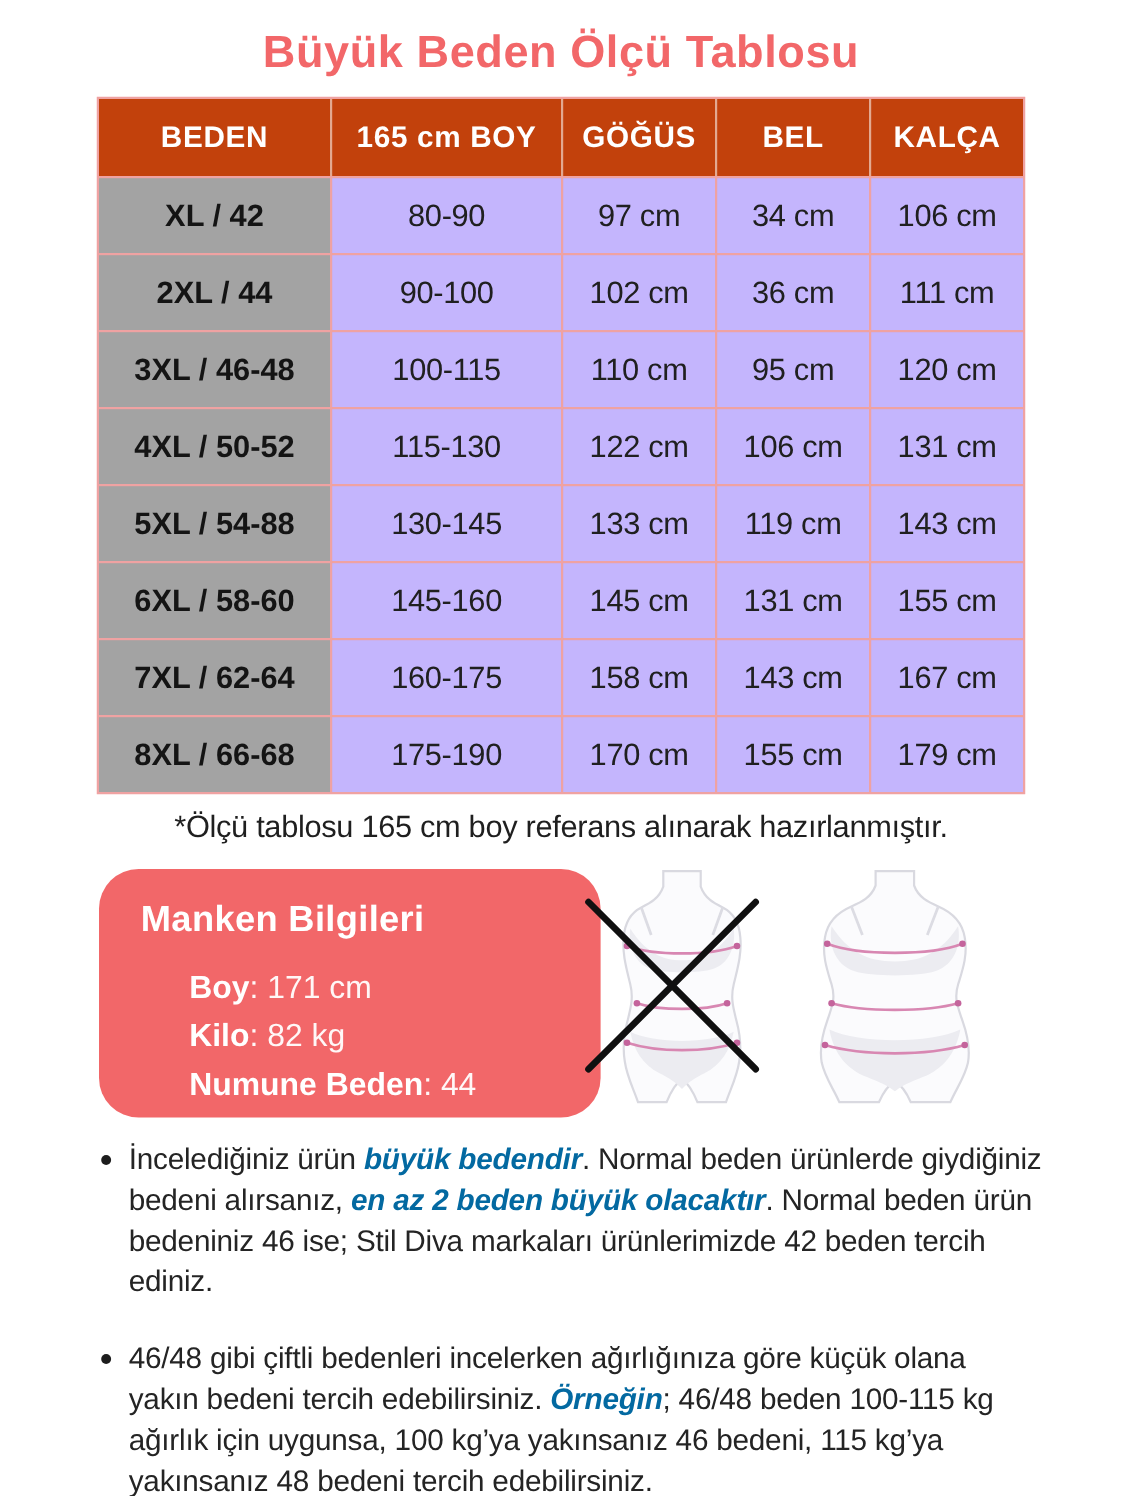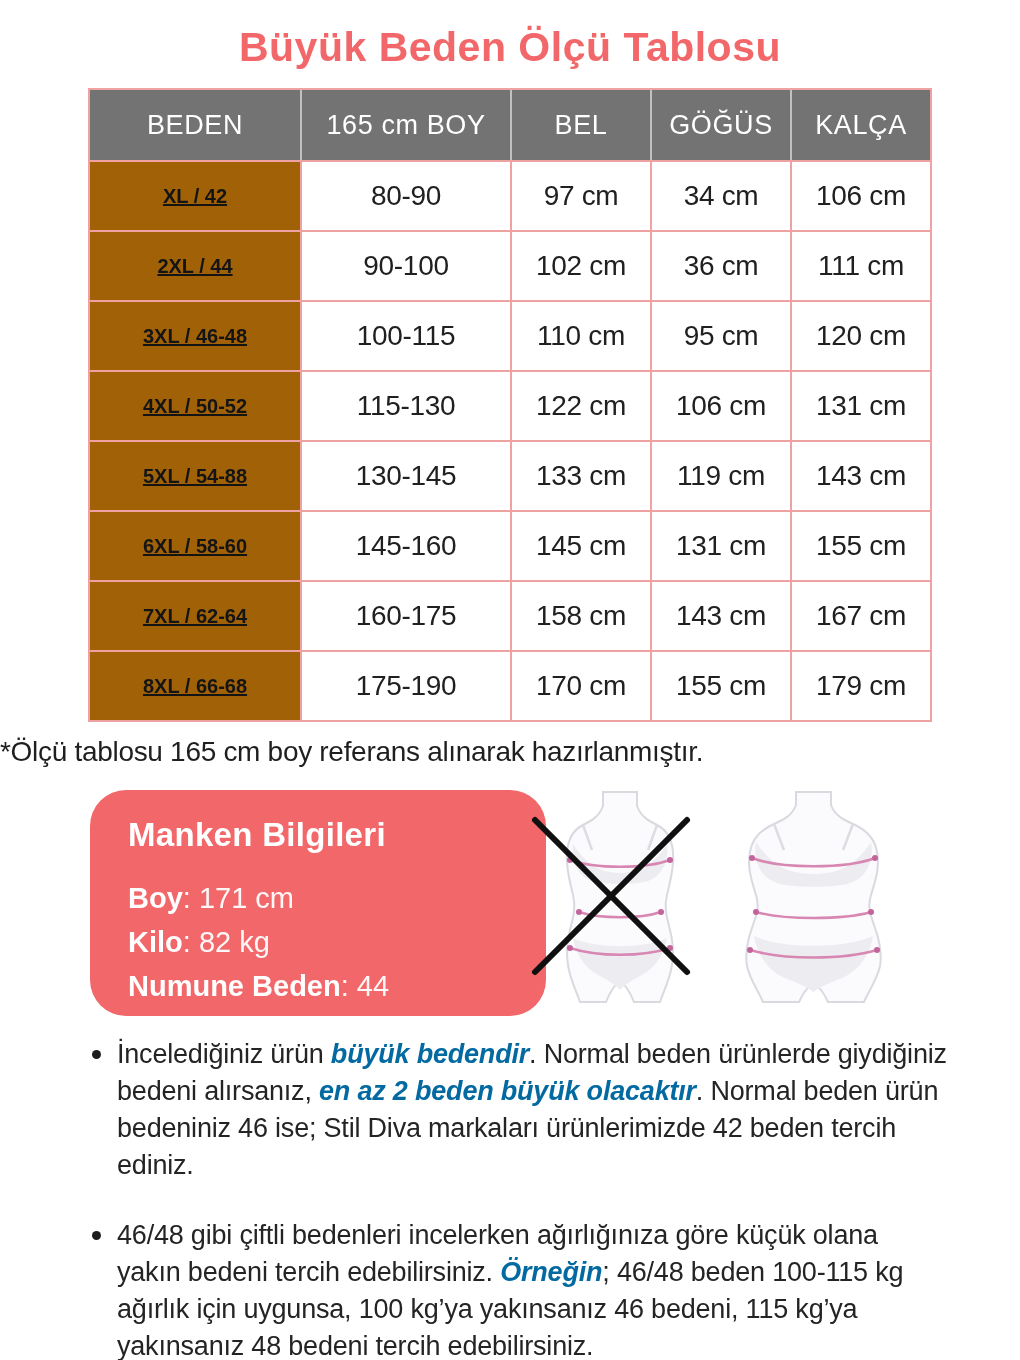--- a/index.html
+++ b/index.html
@@ -32,48 +32,47 @@
     border: 2px solid #efa2a2;
     background: #fcdede;
   }
   .cell {
     display: flex;
     align-items: center;
     justify-content: center;
     white-space: nowrap;
   }
   .hcell {
-    background: #737373;
+    background: #c2410c;
     color: #ffffff;
-    font-weight: 400;
+    font-weight: 700;
     font-size: 27px;
     letter-spacing: 0.6px;
   }
   .scell {
-    background: #a16207;
+    background: #a3a3a3;
     color: #141414;
     font-weight: 700;
-    font-size: 20px;
-    text-decoration: underline;
+    font-size: 28px;
   }
   .vcell {
-    background: #ffffff;
+    background: #c4b5fd;
     color: #202020;
     font-size: 28px;
     letter-spacing: -0.3px;
   }
   .bl  { border-left: 2px solid #efa2a2; }
   .blw { border-left: 2px solid rgba(255,255,255,0.55); }
   .bt  { border-top: 2px solid #efa2a2; }
   
   .footnote {
     position: absolute;
     top: 736px; left: 0;
     width: 100%;
-    text-align: left;
+    text-align: center;
     font-size: 28px;
     letter-spacing: -0.3px;
     color: #1f1f1f;
   }
   
   .model-card {
     position: absolute;
     left: 90px; top: 790px;
     width: 456px; height: 226px;
     background: #f26769;
@@ -85,20 +84,21 @@
     font-size: 33px;
     font-weight: 700;
     letter-spacing: 0.3px;
     margin-bottom: 22px;
   }
   .mi-line {
     font-size: 29px;
     line-height: 44px;
     color: rgba(255,255,255,0.95);
     white-space: nowrap;
+    margin-left: 44px;
   }
   .mi-label { font-weight: 700; color: #ffffff; }
   
   .figures {
     position: absolute;
     left: 540px; top: 792px;
     display: flex;
     gap: 26px;
     align-items: flex-start;
   }
@@ -133,22 +133,22 @@
 </head>
 <body>
 
 <div class="page">
 
   <h1 class="page-title">Büyük Beden Ölçü Tablosu</h1>
 
   <div class="size-table">
       <div class="cell hcell">BEDEN</div>
       <div class="cell hcell blw">165 cm BOY</div>
+      <div class="cell hcell blw">GÖĞÜS</div>
       <div class="cell hcell blw">BEL</div>
-      <div class="cell hcell blw">GÖĞÜS</div>
       <div class="cell hcell blw">KALÇA</div>
       <div class="cell scell bt">XL / 42</div>
       <div class="cell vcell bl bt">80-90</div>
       <div class="cell vcell bl bt">97 cm</div>
       <div class="cell vcell bl bt">34 cm</div>
       <div class="cell vcell bl bt">106 cm</div>
       <div class="cell scell bt">2XL / 44</div>
       <div class="cell vcell bl bt">90-100</div>
       <div class="cell vcell bl bt">102 cm</div>
       <div class="cell vcell bl bt">36 cm</div>

